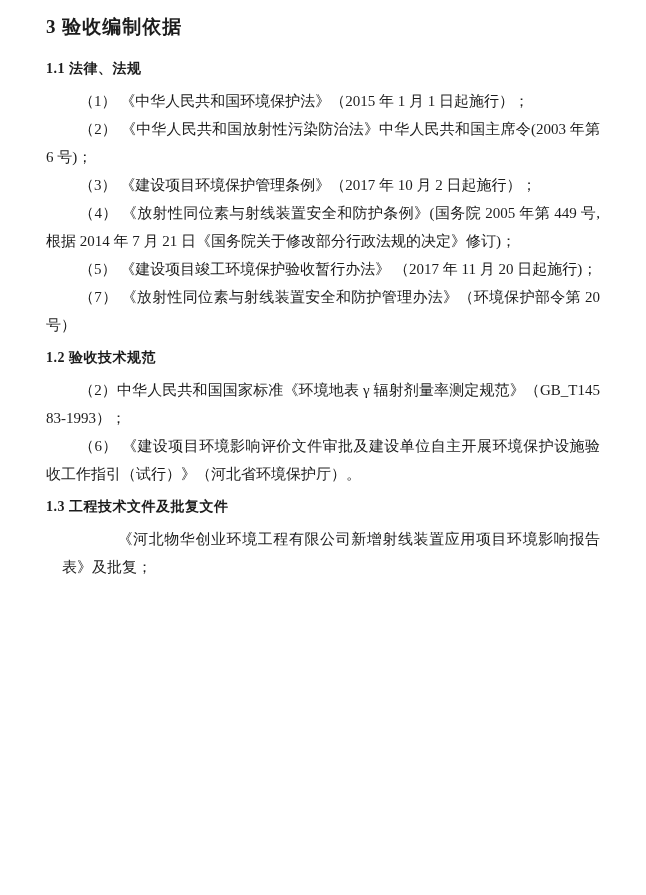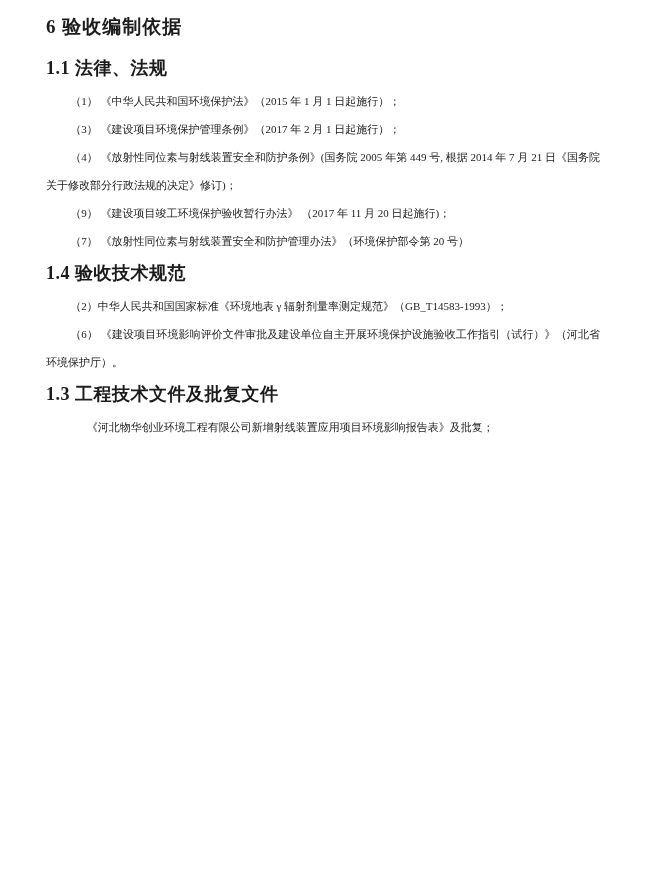--- a/index.html
+++ b/index.html
@@ -13,53 +13,55 @@
     overflow: hidden;
   }
   .doc-title {
     font-size: 19px;
     line-height: 26px;
     font-weight: bold;
     margin: 4px 0 16px 0;
     letter-spacing: 1px;
   }
   .section-heading {
-    font-size: 18px;
+    font-size: 14px;
     line-height: 25px;
     font-weight: bold;
     margin: 6px 0 6px 0;
     letter-spacing: 0.5px;
   }
   .para {
-    font-size: 11px;
+    font-size: 15px;
     line-height: 28px;
     text-align: justify;
     text-indent: 2.2em;
     word-break: break-all;
   }
   .para.deep-indent {
     text-indent: 3.7em;
+    margin-left: 16px;
   }
 </style>
 </head>
 <body>
 
-<h1 class="doc-title">6 验收编制依据</h1>
+<h1 class="doc-title">3 验收编制依据</h1>
 
 <section>
   <h2 class="section-heading">1.1 法律、法规</h2>
   <p class="para">（1） 《中华人民共和国环境保护法》（2015 年 1 月 1 日起施行）；</p>
-  <p class="para">（3） 《建设项目环境保护管理条例》（2017 年 2 月 1 日起施行）；</p>
+  <p class="para">（2） 《中华人民共和国放射性污染防治法》中华人民共和国主席令(2003 年第 6 号)；</p>
+  <p class="para">（3） 《建设项目环境保护管理条例》（2017 年 10 月 2 日起施行）；</p>
   <p class="para">（4） 《放射性同位素与射线装置安全和防护条例》(国务院 2005 年第 449 号, 根据 2014 年 7 月 21 日《国务院关于修改部分行政法规的决定》修订)；</p>
-  <p class="para">（9） 《建设项目竣工环境保护验收暂行办法》 （2017 年 11 月 20 日起施行)；</p>
+  <p class="para">（5） 《建设项目竣工环境保护验收暂行办法》 （2017 年 11 月 20 日起施行)；</p>
   <p class="para">（7） 《放射性同位素与射线装置安全和防护管理办法》（环境保护部令第 20 号）</p>
 </section>
 
 <section>
-  <h2 class="section-heading">1.4 验收技术规范</h2>
+  <h2 class="section-heading">1.2 验收技术规范</h2>
   <p class="para">（2）中华人民共和国国家标准《环境地表 γ 辐射剂量率测定规范》（GB_T14583-1993）；</p>
   <p class="para">（6） 《建设项目环境影响评价文件审批及建设单位自主开展环境保护设施验收工作指引（试行）》（河北省环境保护厅）。</p>
 </section>
 
 <section>
   <h2 class="section-heading">1.3 工程技术文件及批复文件</h2>
   <p class="para deep-indent">《河北物华创业环境工程有限公司新增射线装置应用项目环境影响报告表》及批复；</p>
 </section>
 
 </body></html>

